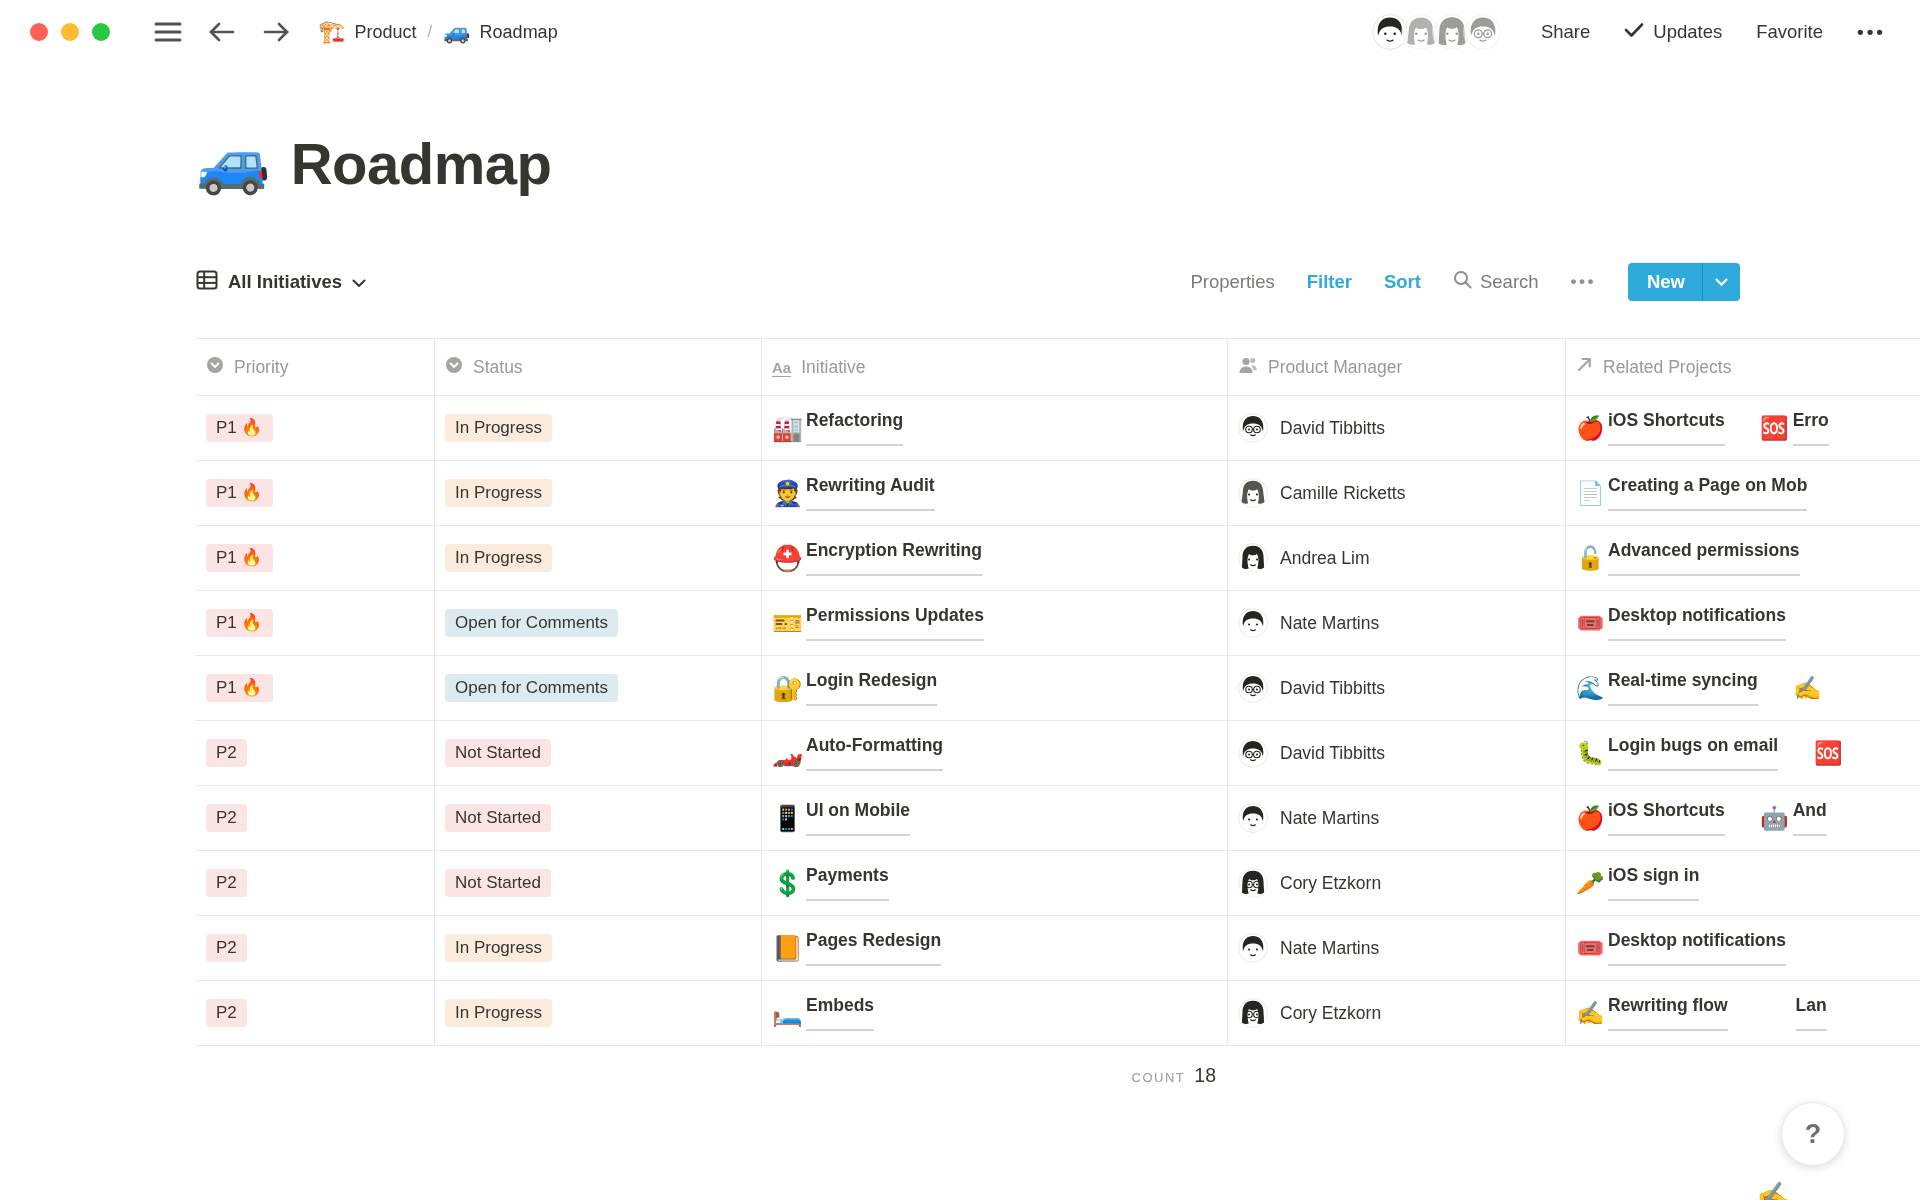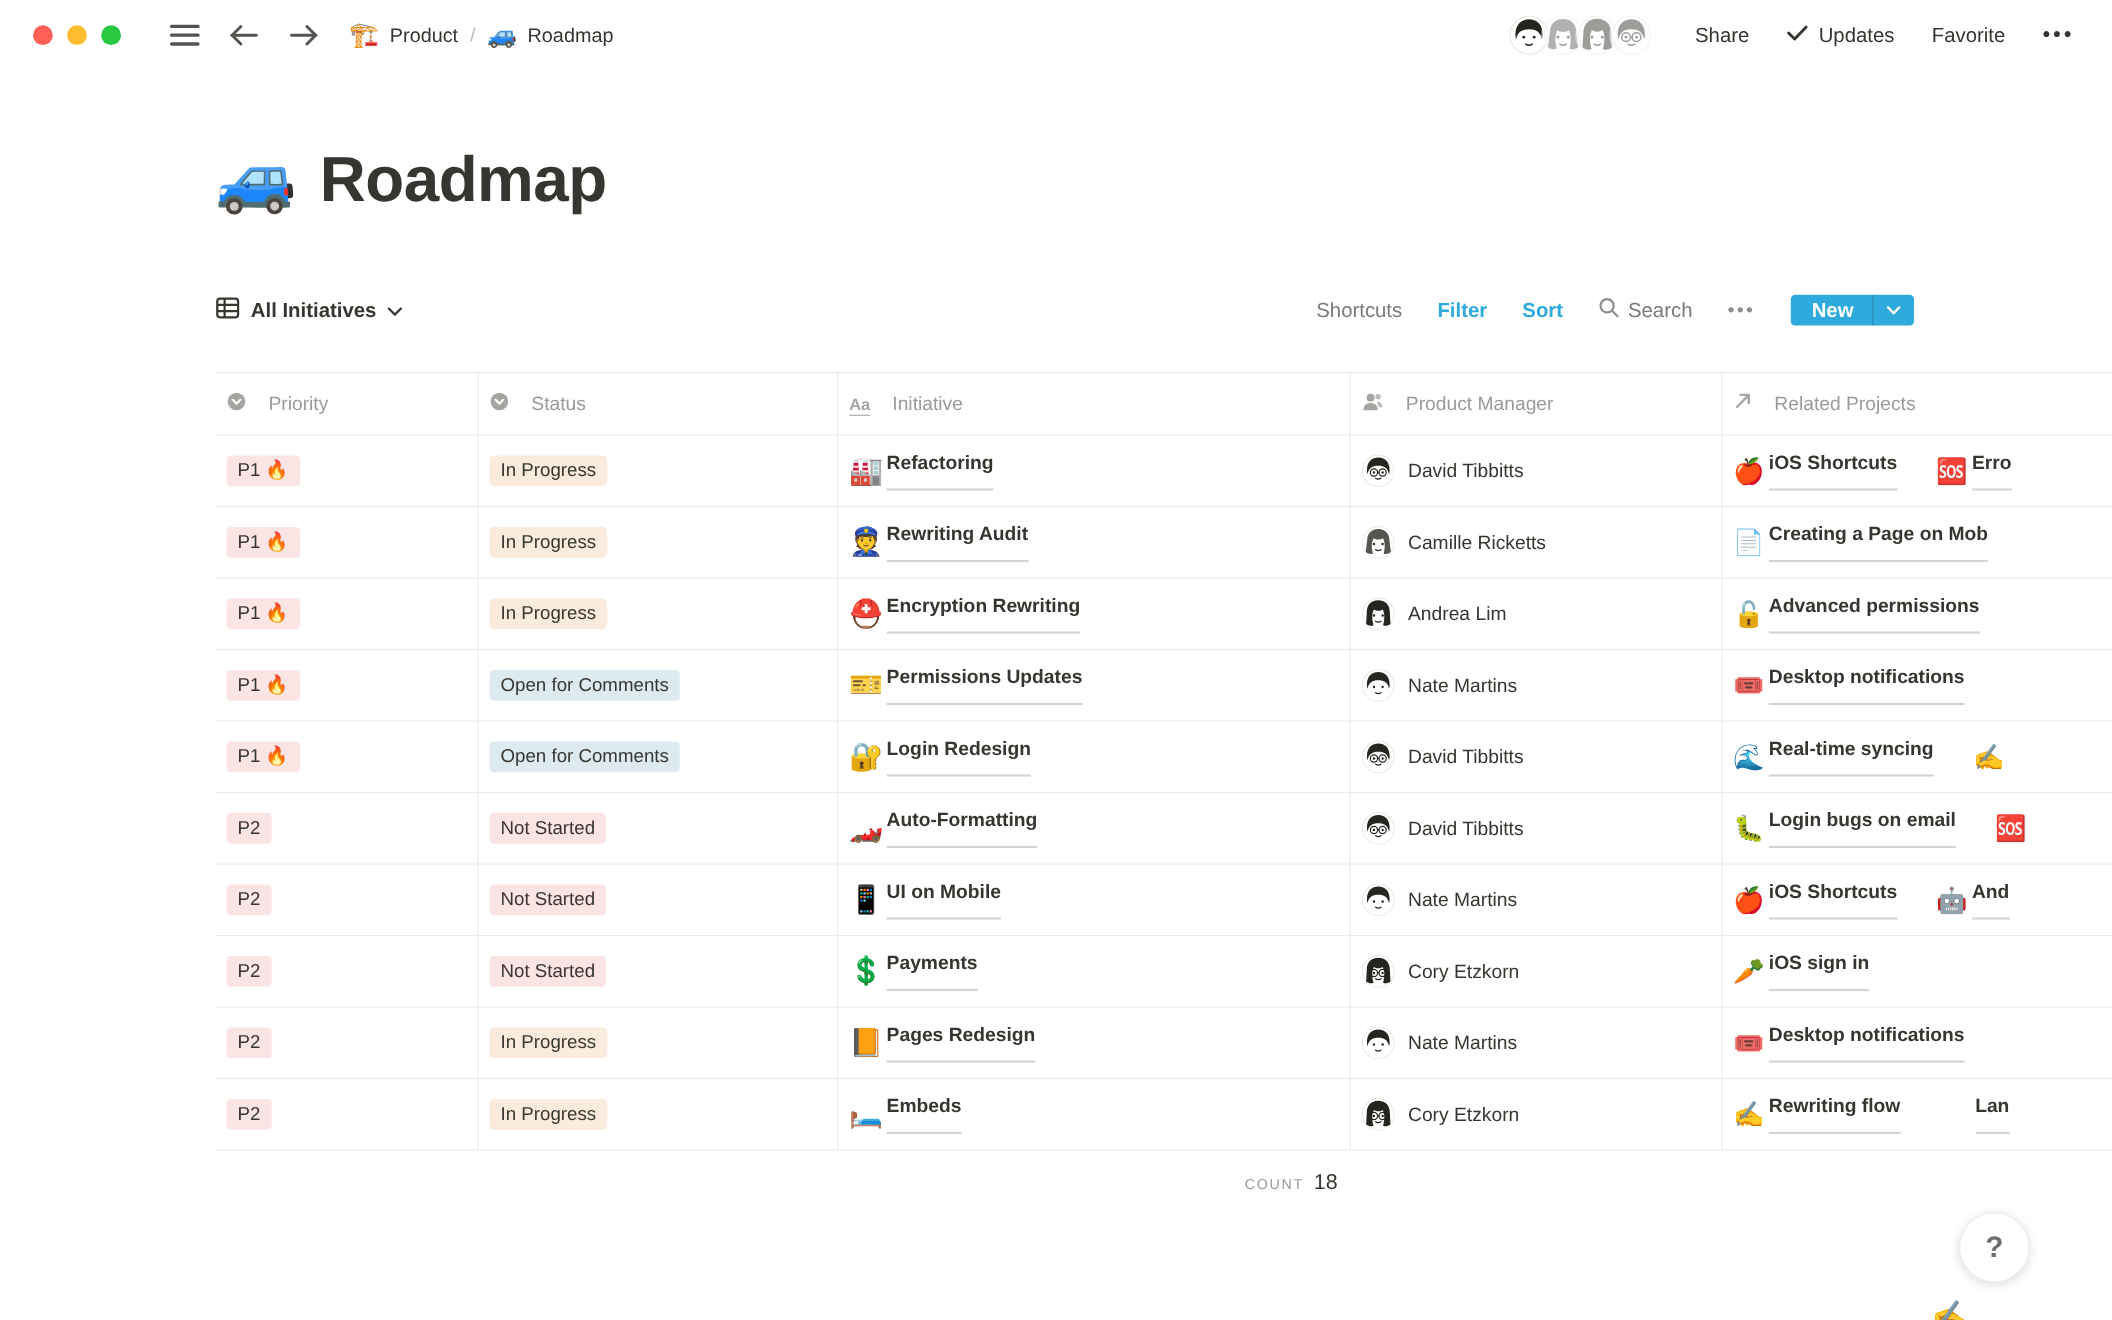--- a/index.html
+++ b/index.html
@@ -33,28 +33,28 @@
   .desc{font-size:20.5px;margin:36px 0 0 0;}
   
   .toolbar{display:flex;align-items:center;margin-top:54px;height:40px;padding-right:180px;}
   .view{display:flex;align-items:center;gap:10px;font-size:18.5px;font-weight:bold;cursor:pointer;}
   .toolbar-right{margin-left:auto;display:flex;align-items:center;gap:32px;font-size:18.5px;}
   .tb-link{cursor:pointer;}
   .tb-gray{color:#7B7A76;}
   .tb-blue{color:var(--accent);font-weight:bold;}
   .tb-search{display:flex;align-items:center;gap:8px;color:#7B7A76;cursor:pointer;}
   .tb-dots{color:#8F8E8B;letter-spacing:2.5px;font-weight:bold;font-size:17px;cursor:pointer;}
-  .new-btn{display:flex;align-items:center;height:28px;border-radius:4px;background:var(--accent);color:#fff;cursor:pointer;}
+  .new-btn{display:flex;align-items:center;height:38px;border-radius:4px;background:var(--accent);color:#fff;cursor:pointer;}
   .new-btn .lbl{font-size:18.5px;font-weight:bold;padding:0 17px 0 19px;}
   .new-btn .divider{width:1px;align-self:stretch;background:rgba(0,0,0,0.18);}
   .new-btn .caret{padding:0 12px;display:flex;align-items:center;}
   
   .table{margin-top:36px;width:1724px;}
   .thead{display:flex;height:56px;border-top:1px solid #E9E9E7;border-bottom:1px solid #E9E9E7;color:#9B9A97;font-size:17.5px;}
-  .th{display:flex;align-items:center;gap:20px;padding-left:10px;box-sizing:border-box;border-right:1px solid #E9E9E7;flex:none;cursor:pointer;}
+  .th{display:flex;align-items:center;gap:10px;padding-left:10px;box-sizing:border-box;border-right:1px solid #E9E9E7;flex:none;cursor:pointer;}
   .tr{display:flex;height:64px;border-bottom:1px solid #E9E9E7;}
   .td{display:flex;align-items:center;padding-left:10px;box-sizing:border-box;border-right:1px solid #E9E9E7;flex:none;overflow:hidden;white-space:nowrap;cursor:pointer;}
   .c0{width:239px;} .c1{width:327px;} .c2{width:466px;} .c3{width:338px;}
   .c4{flex:1 1 auto !important;border-right:none !important;min-width:0;}
   .chip{display:inline-block;padding:3px 10px;border-radius:4px;font-size:17px;line-height:1.3;}
   .emoji-cell{font-size:25px;line-height:1;width:34px;flex:none;}
   .link-text{font-weight:bold;font-size:17.5px;border-bottom:2px solid #D6D4CF;padding-bottom:13px;}
   .pm-name{font-size:17.5px;margin-left:12px;}
   .td .avatar{width:30px;height:30px;border:none;}
   .rel-item{display:flex;align-items:center;flex:none;margin-right:36px;}
@@ -194,21 +194,21 @@
             </svg>
         </span>
         <span>All Initiatives</span>
         <span>
           <svg width="14" height="9" viewBox="0 0 14 9">
               <polyline points="1.5,1.5 7,7 12.5,1.5" fill="none" stroke="#37352F" stroke-width="2" stroke-linecap="round" stroke-linejoin="round"></polyline>
             </svg>
         </span>
       </div>
       <div class="toolbar-right">
-        <span class="tb-link tb-gray">Shortcuts</span>
+        <span class="tb-link tb-gray">Properties</span>
         <span class="tb-link tb-blue">Filter</span>
         <span class="tb-link tb-blue">Sort</span>
         <span class="tb-search">
           <span>
             <svg width="19" height="19" viewBox="0 0 19 19">
                 <circle cx="8" cy="8" r="6" fill="none" stroke="#8F8E8B" stroke-width="2"></circle>
                 <line x1="12.5" y1="12.5" x2="17.5" y2="17.5" stroke="#8F8E8B" stroke-width="2" stroke-linecap="round"></line>
               </svg>
           </span>
           <span>Search</span>

